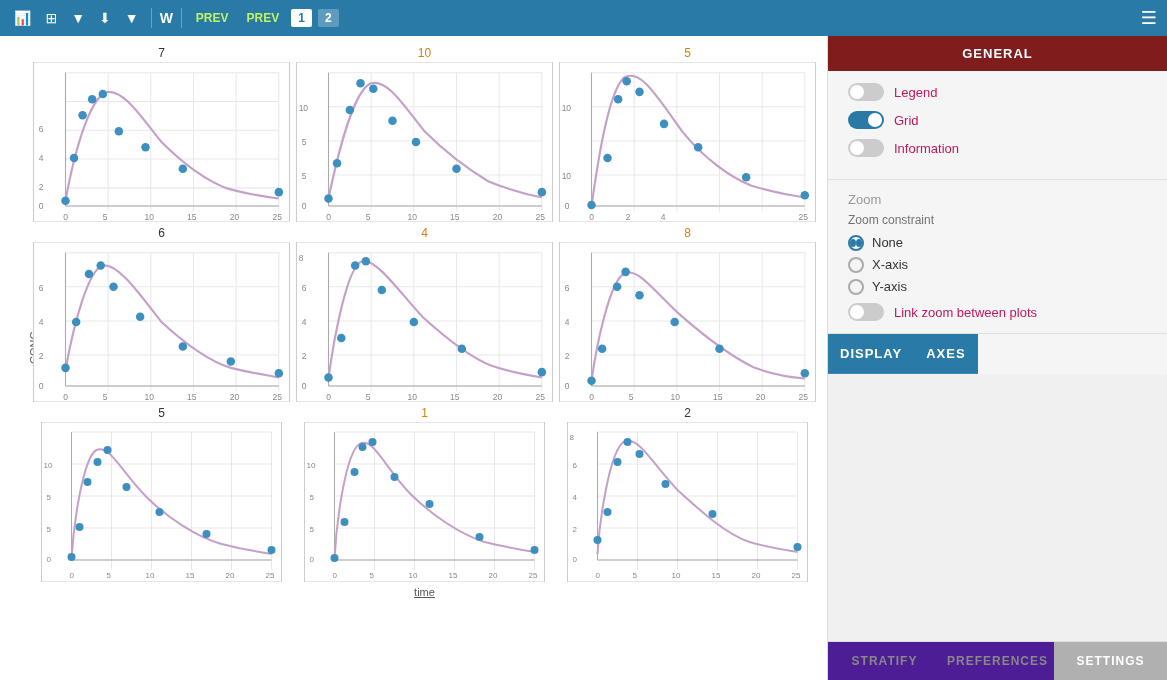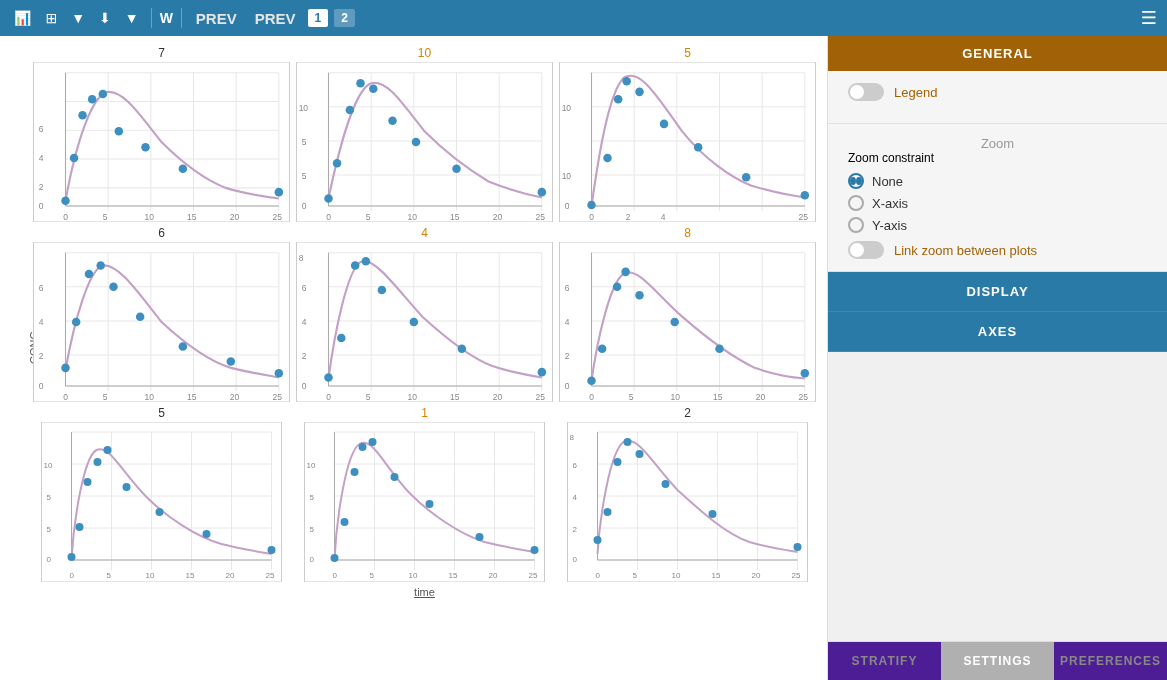--- a/index.html
+++ b/index.html
@@ -11,21 +11,21 @@
       height: 36px;
       display: flex;
       align-items: center;
       padding: 0 10px;
       gap: 6px;
       flex-shrink: 0;
     }
     .toolbar-icon { color: white; font-size: 14px; cursor: pointer; padding: 2px 4px; }
     .toolbar-divider { width: 1px; height: 20px; background: rgba(255,255,255,0.3); margin: 0 2px; }
     .toolbar-word { color: white; font-weight: bold; font-size: 14px; }
-    .toolbar-btn { color: #e5e5e5; font-size: 15px; font-weight: bold; cursor: pointer; padding: 2px 6px; }
+    .toolbar-btn { color: #bef264; font-size: 12px; font-weight: bold; cursor: pointer; padding: 2px 6px; }
     .toolbar-pagenum {
       color: white; font-size: 12px; font-weight: bold;
       background: rgba(255,255,255,0.25);
       padding: 2px 7px; border-radius: 2px;
     }
     .toolbar-pagenum.active { background: white; color: #2a7aa8; }
     .toolbar-spacer { flex: 1; }
     .toolbar-menu { color: white; font-size: 18px; cursor: pointer; }
 
     
@@ -78,21 +78,21 @@
     .right-panel {
       width: 340px;
       background: #f5f5f5;
       border-left: 1px solid #ddd;
       display: flex;
       flex-direction: column;
       flex-shrink: 0;
     }
 
     .panel-header {
-      background: #a16207;
+      background: #7f1d1d;
       color: white;
       text-align: center;
       font-size: 13px;
       font-weight: bold;
       padding: 10px;
       letter-spacing: 1px;
     }
 
     .panel-section {
       padding: 12px 20px;
@@ -121,38 +121,38 @@
       position: absolute;
       width: 14px; height: 14px;
       border-radius: 50%;
       background: white;
       top: 2px;
       left: 2px;
       transition: left 0.2s;
     }
     .toggle-switch.on::after { left: 20px; }
 
-    .toggle-label { font-size: 13px; color: #a16207; }
+    .toggle-label { font-size: 13px; color: #be185d; }
 
     .section-title {
-      text-align: center;
+      text-align: left;
       font-size: 13px;
       color: #999;
-      margin-bottom: 0;
+      margin-bottom: 6px;
     }
 
     .zoom-constraint-label {
       font-size: 12px;
-      color: #000000;
+      color: #737373;
       margin-bottom: 8px;
     }
 
     .radio-row {
       display: flex;
-      align-items: center;
+      align-items: flex-start;
       gap: 8px;
       margin-bottom: 6px;
     }
 
     .radio-btn {
       width: 16px; height: 16px;
       border-radius: 50%;
       border: 2px solid #aaa;
       display: flex; align-items: center; justify-content: center;
       cursor: pointer;
@@ -163,21 +163,21 @@
       content: '';
       width: 8px; height: 8px;
       border-radius: 50%;
       background: #2a7aa8;
     }
 
     .radio-label { font-size: 13px; color: #333; }
 
     .panel-buttons {
       display: flex;
-      flex-direction: column;
+      flex-direction: row;
       gap: 0;
     }
 
     .panel-btn {
       background: #2a7aa8;
       color: white;
       text-align: center;
       font-size: 13px;
       font-weight: bold;
       padding: 12px;
@@ -616,21 +616,29 @@
   <div class="right-panel">
     <div class="panel-header">GENERAL</div>
 
     <div class="panel-section">
 
       <div class="toggle-row">
         <div class="toggle-switch"></div>
         <span class="toggle-label">Legend</span>
       </div>
 
-
+      <div class="toggle-row">
+        <div class="toggle-switch on"></div>
+        <span class="toggle-label">Grid</span>
+      </div>
+
+      <div class="toggle-row">
+        <div class="toggle-switch"></div>
+        <span class="toggle-label">Information</span>
+      </div>
 
     </div>
 
     <div class="panel-section">
       <div class="section-title">Zoom</div>
       <div class="zoom-constraint-label">Zoom constraint</div>
 
       <div class="radio-row">
         <div class="radio-btn selected">
           <div style="width:8px;height:8px;border-radius:50%;background:#2a7aa8;"></div>
@@ -656,18 +664,18 @@
 
     <div class="panel-buttons">
       <div class="panel-btn">DISPLAY</div>
       <div class="panel-btn">AXES</div>
     </div>
 
     <div class="panel-spacer"></div>
 
     <div class="bottom-tabs">
       <div class="bottom-tab">STRATIFY</div>
+      <div class="bottom-tab">PREFERENCES</div>
       <div class="bottom-tab active">SETTINGS</div>
-      <div class="bottom-tab">PREFERENCES</div>
     </div>
   </div>
 
 </div>
 
 </body></html>

